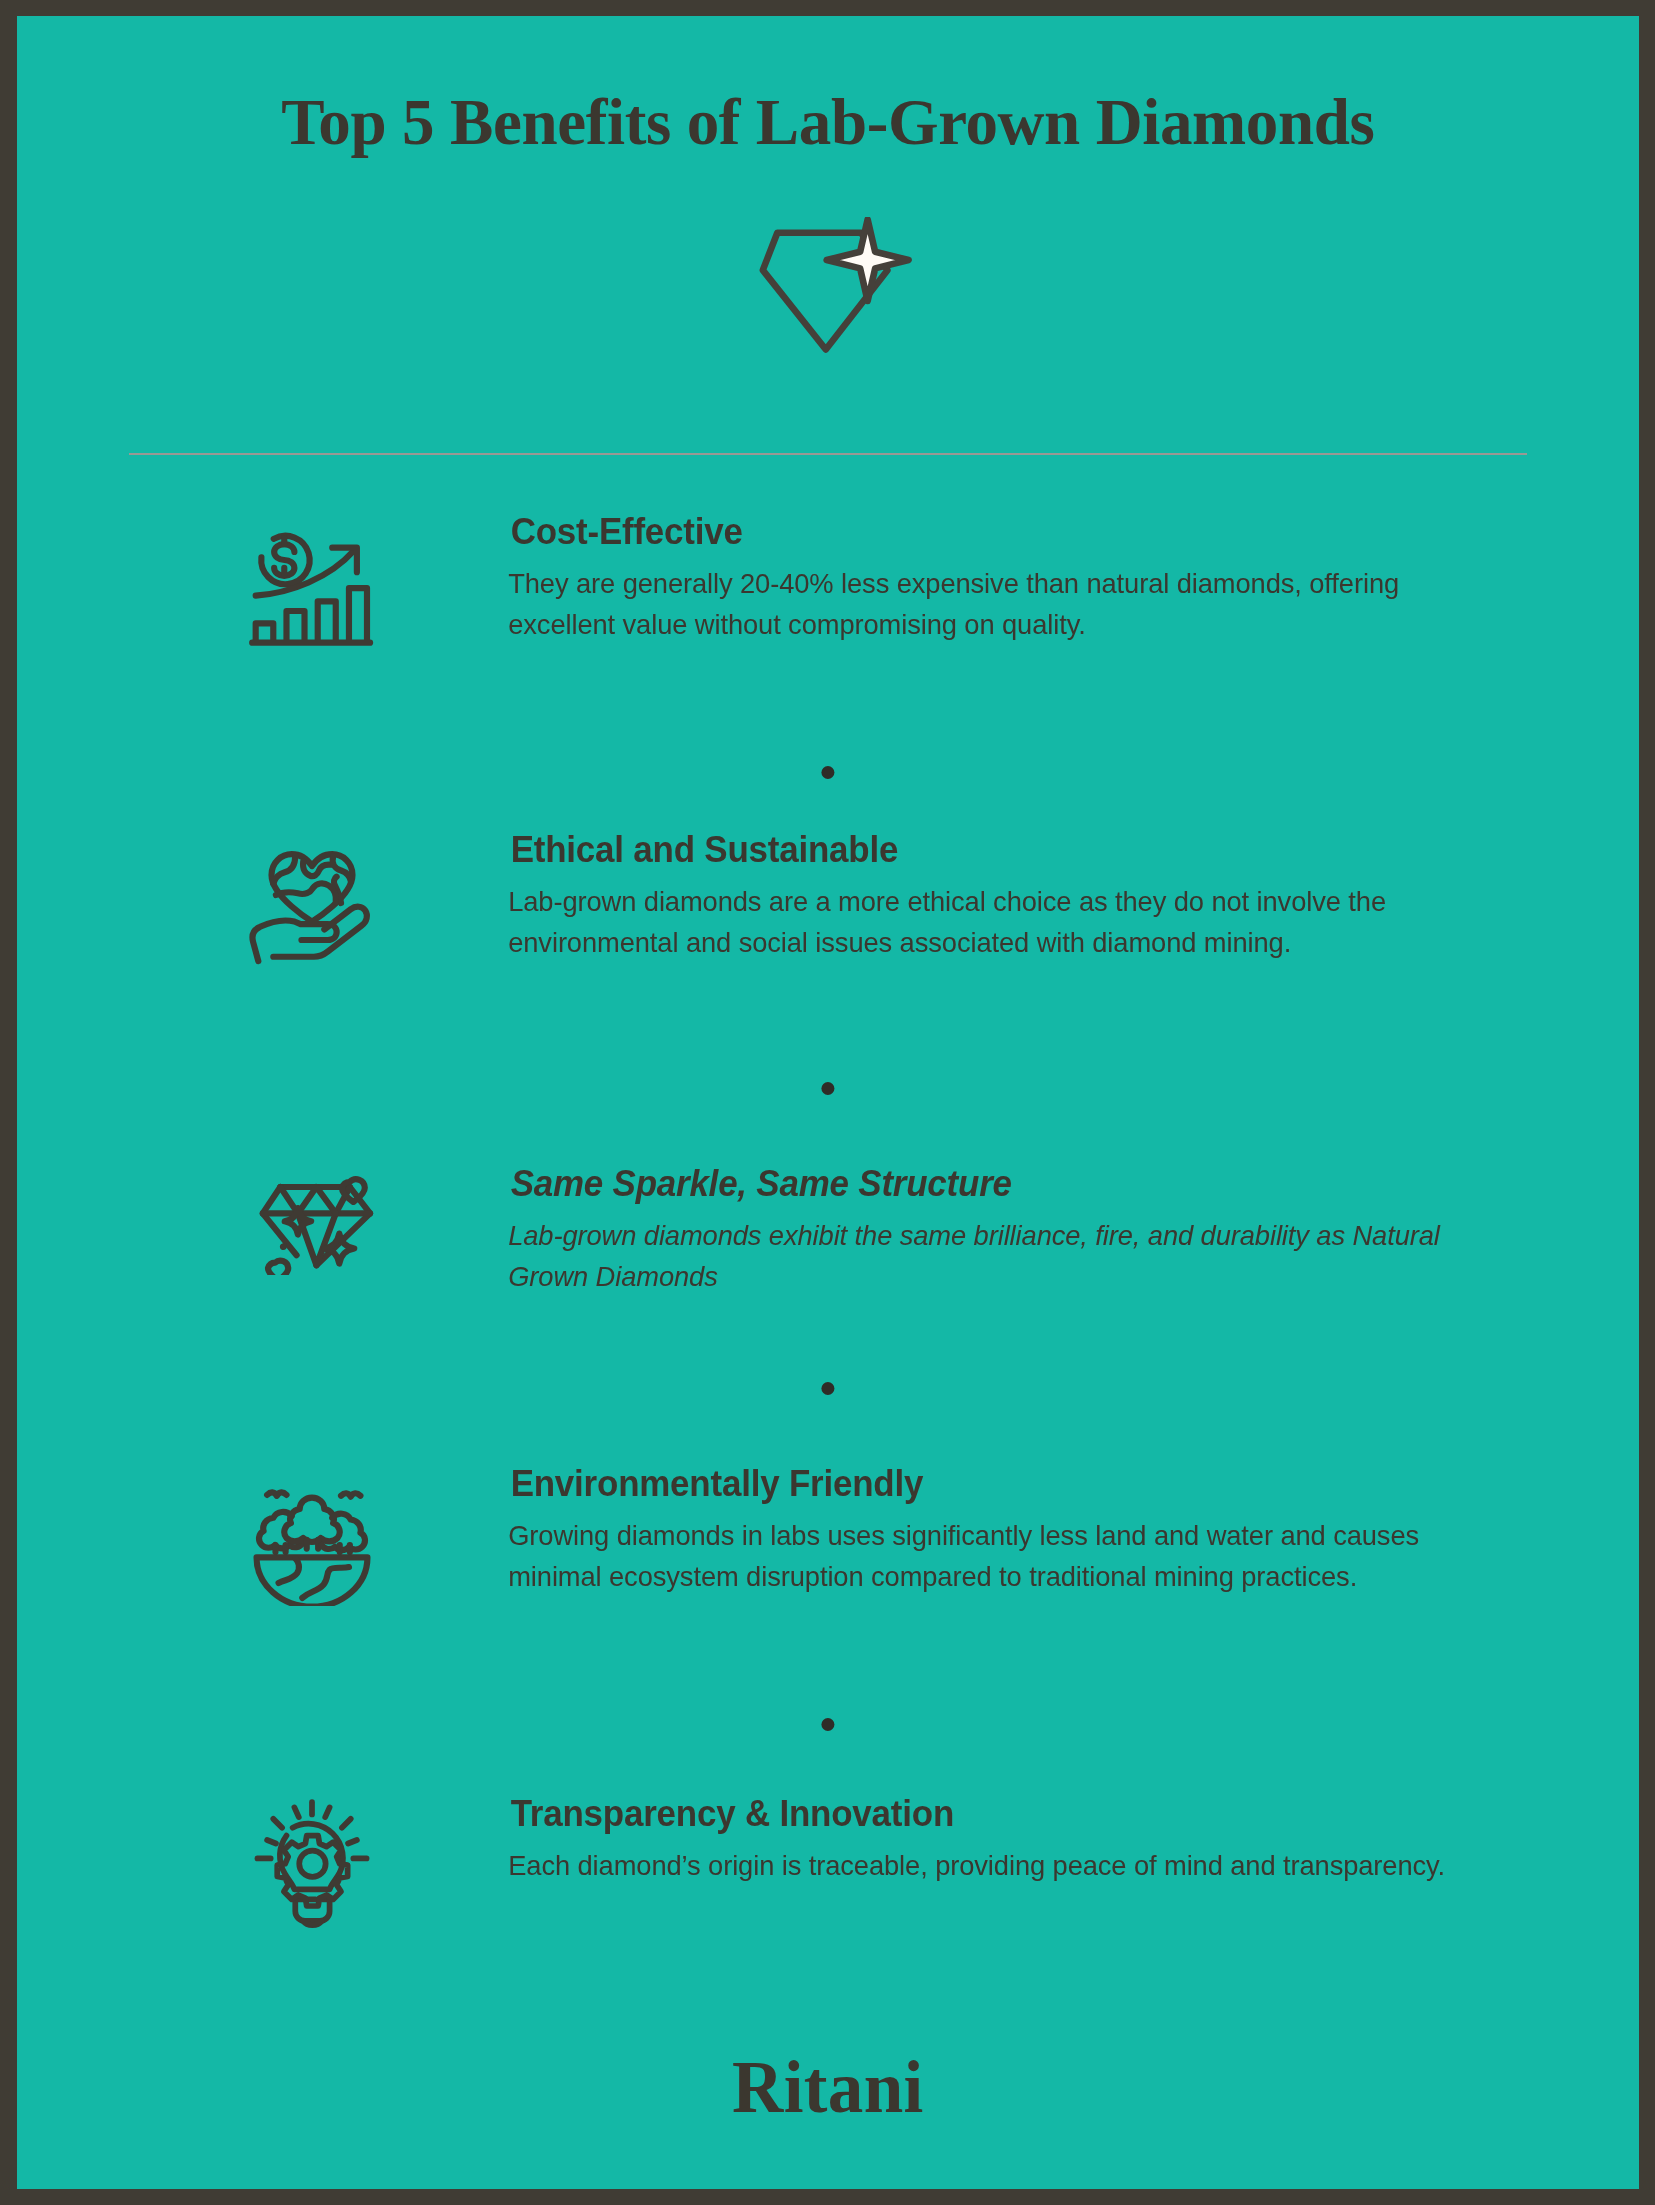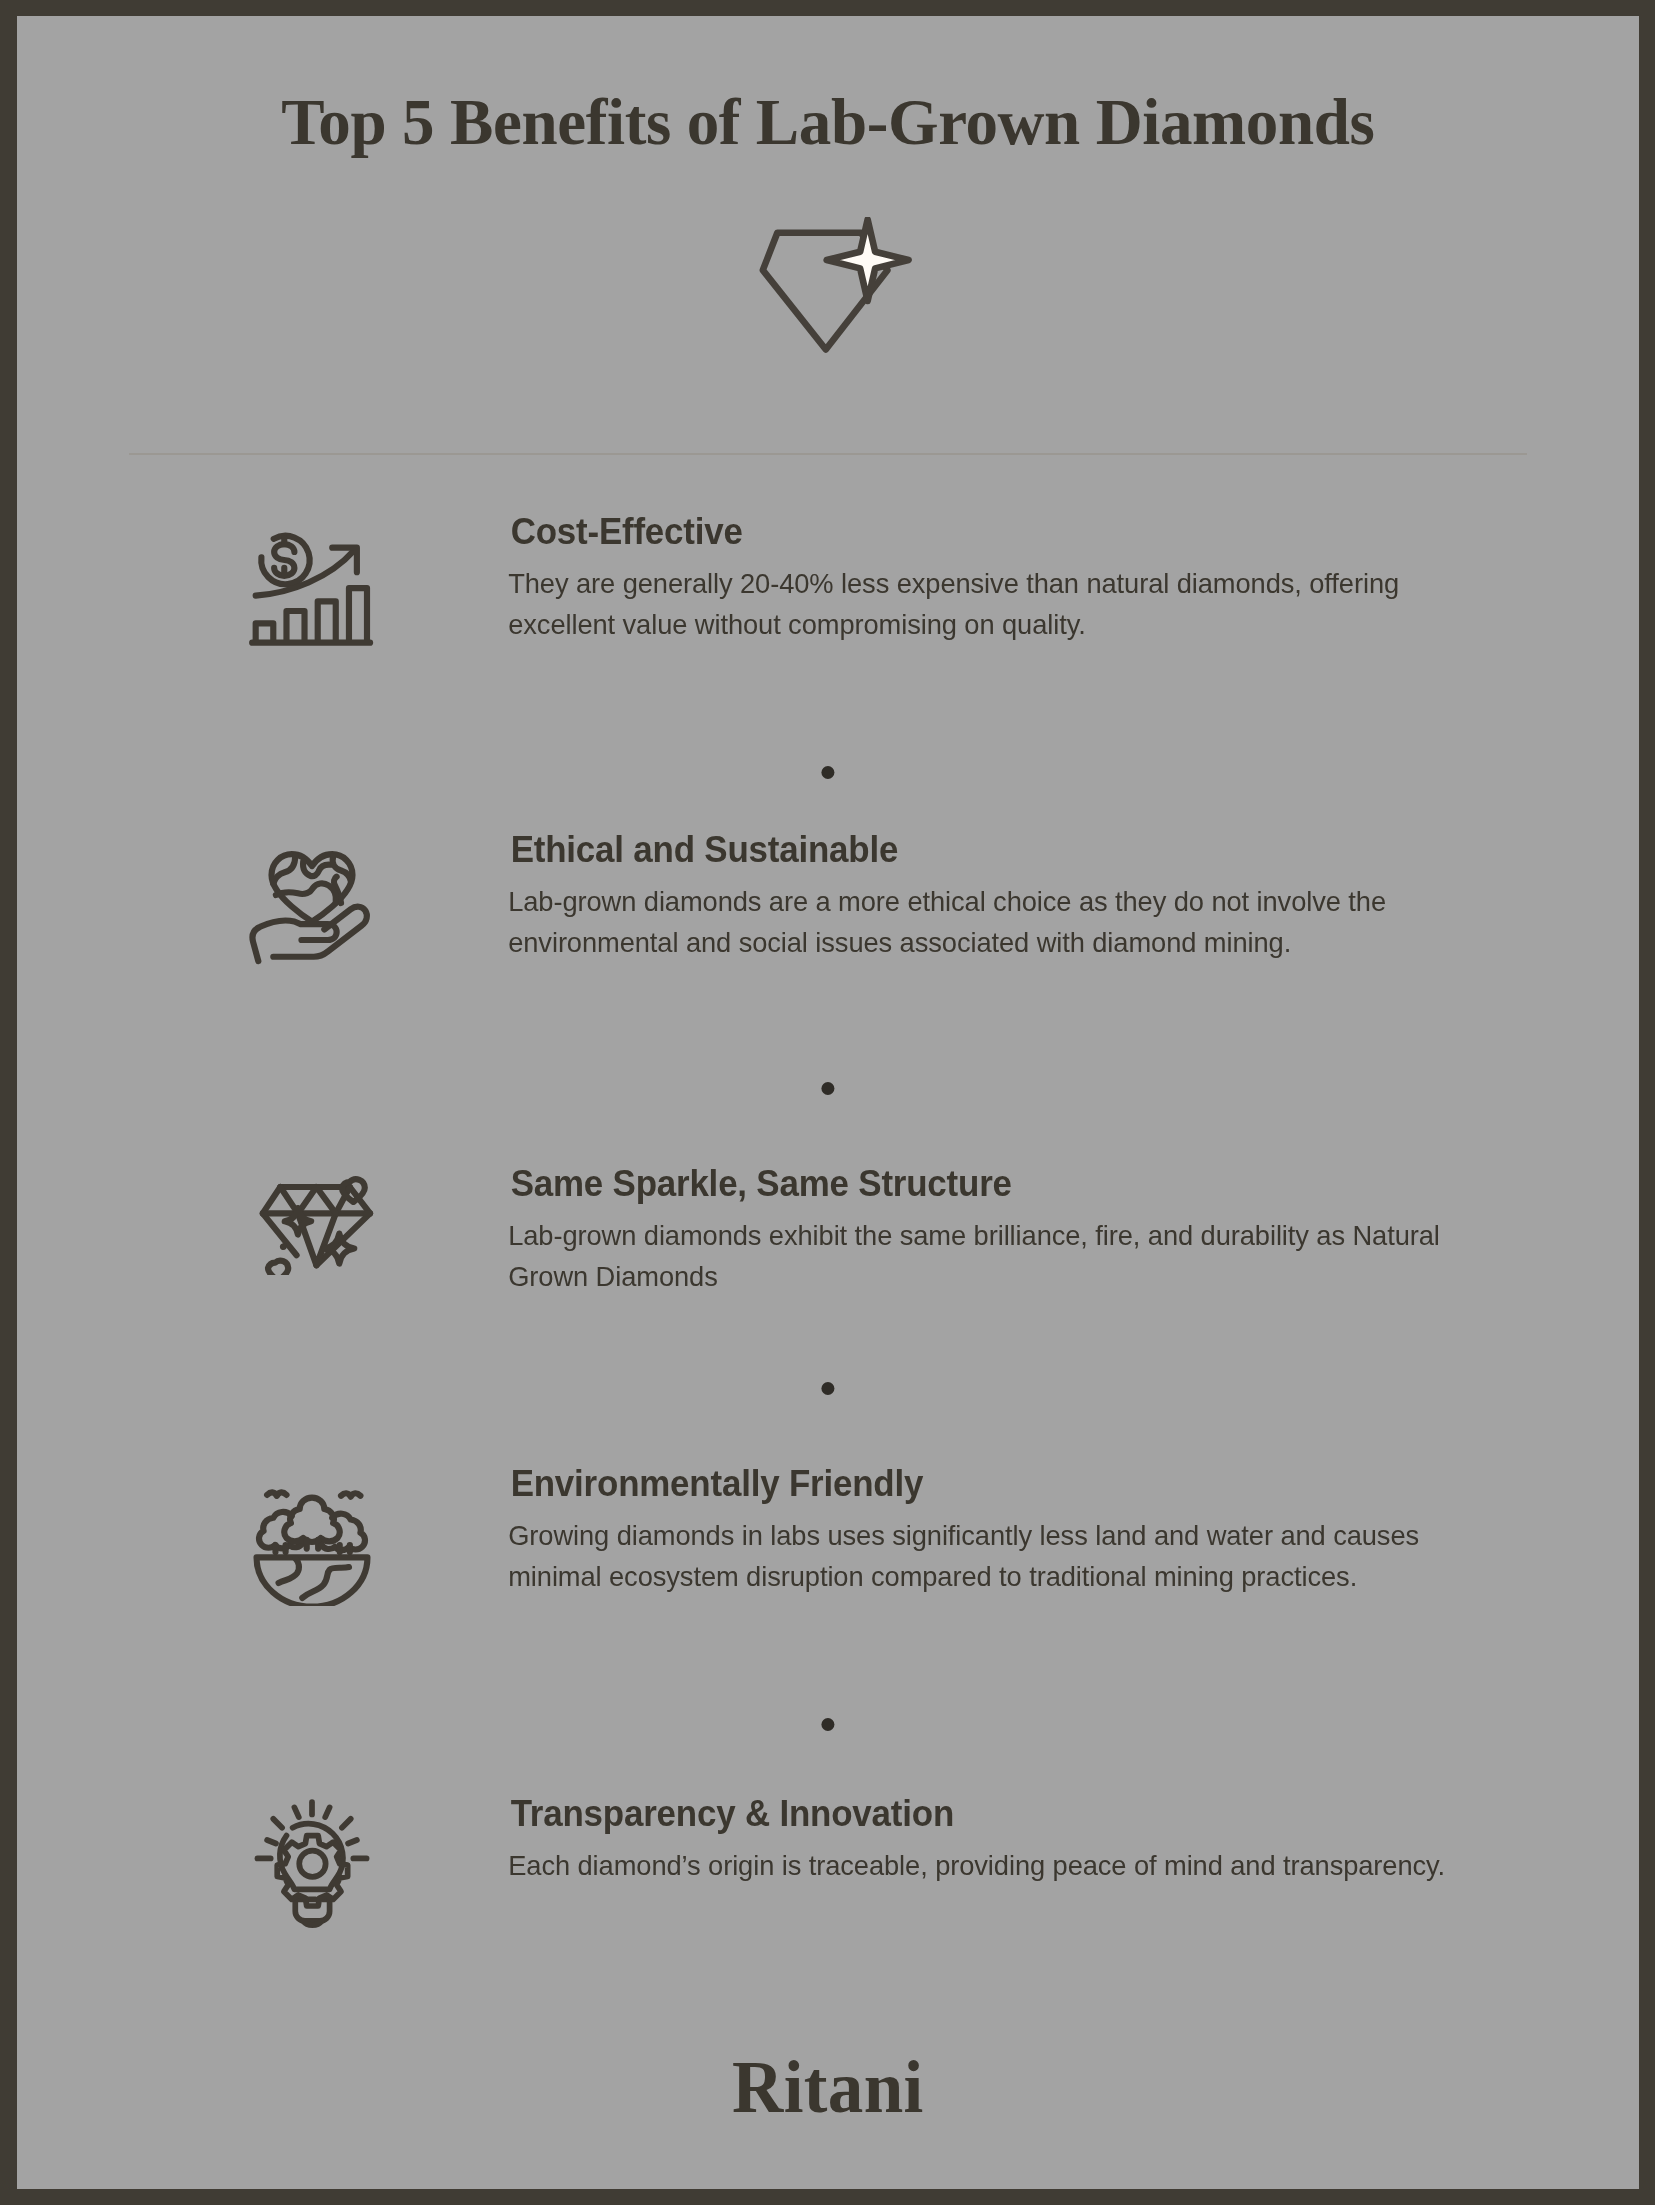--- a/index.html
+++ b/index.html
@@ -19,21 +19,21 @@
     inset: 0;
     background: #403C34;
     box-sizing: border-box;
     padding: 16.3px 16.3px 16.3px 17px;
   }
 
   .page {
     position: relative;
     width: 100%;
     height: 100%;
-    background: #a3a3a3;
+    background: #14b8a6;
     box-sizing: border-box;
     overflow: hidden;
   }
 
   
   .title {
     position: absolute;
     top: 71px;
     left: 0;
     right: 0;
@@ -140,21 +140,21 @@
   
   #row0 .icon-cell { top: 507px; }
   #row0 .text-cell { top: 496px; }
   #dot0 { top: 750px; }
 
   #row1 .icon-cell { top: 827px; }
   #row1 .text-cell { top: 814px; }
   #dot1 { top: 1066px; }
 
   #row2 .icon-cell { top: 1149px; }
-  #row2 .text-cell { top: 1148px; }
+  #row2 .text-cell { top: 1148px; font-style: italic; }
   #dot2 { top: 1366px; }
 
   #row3 .icon-cell { top: 1462px; }
   #row3 .text-cell { top: 1448px; }
   #dot3 { top: 1702px; }
 
   #row4 .icon-cell { top: 1780px; }
   #row4 .text-cell { top: 1778px; }
 </style>
 </head>

